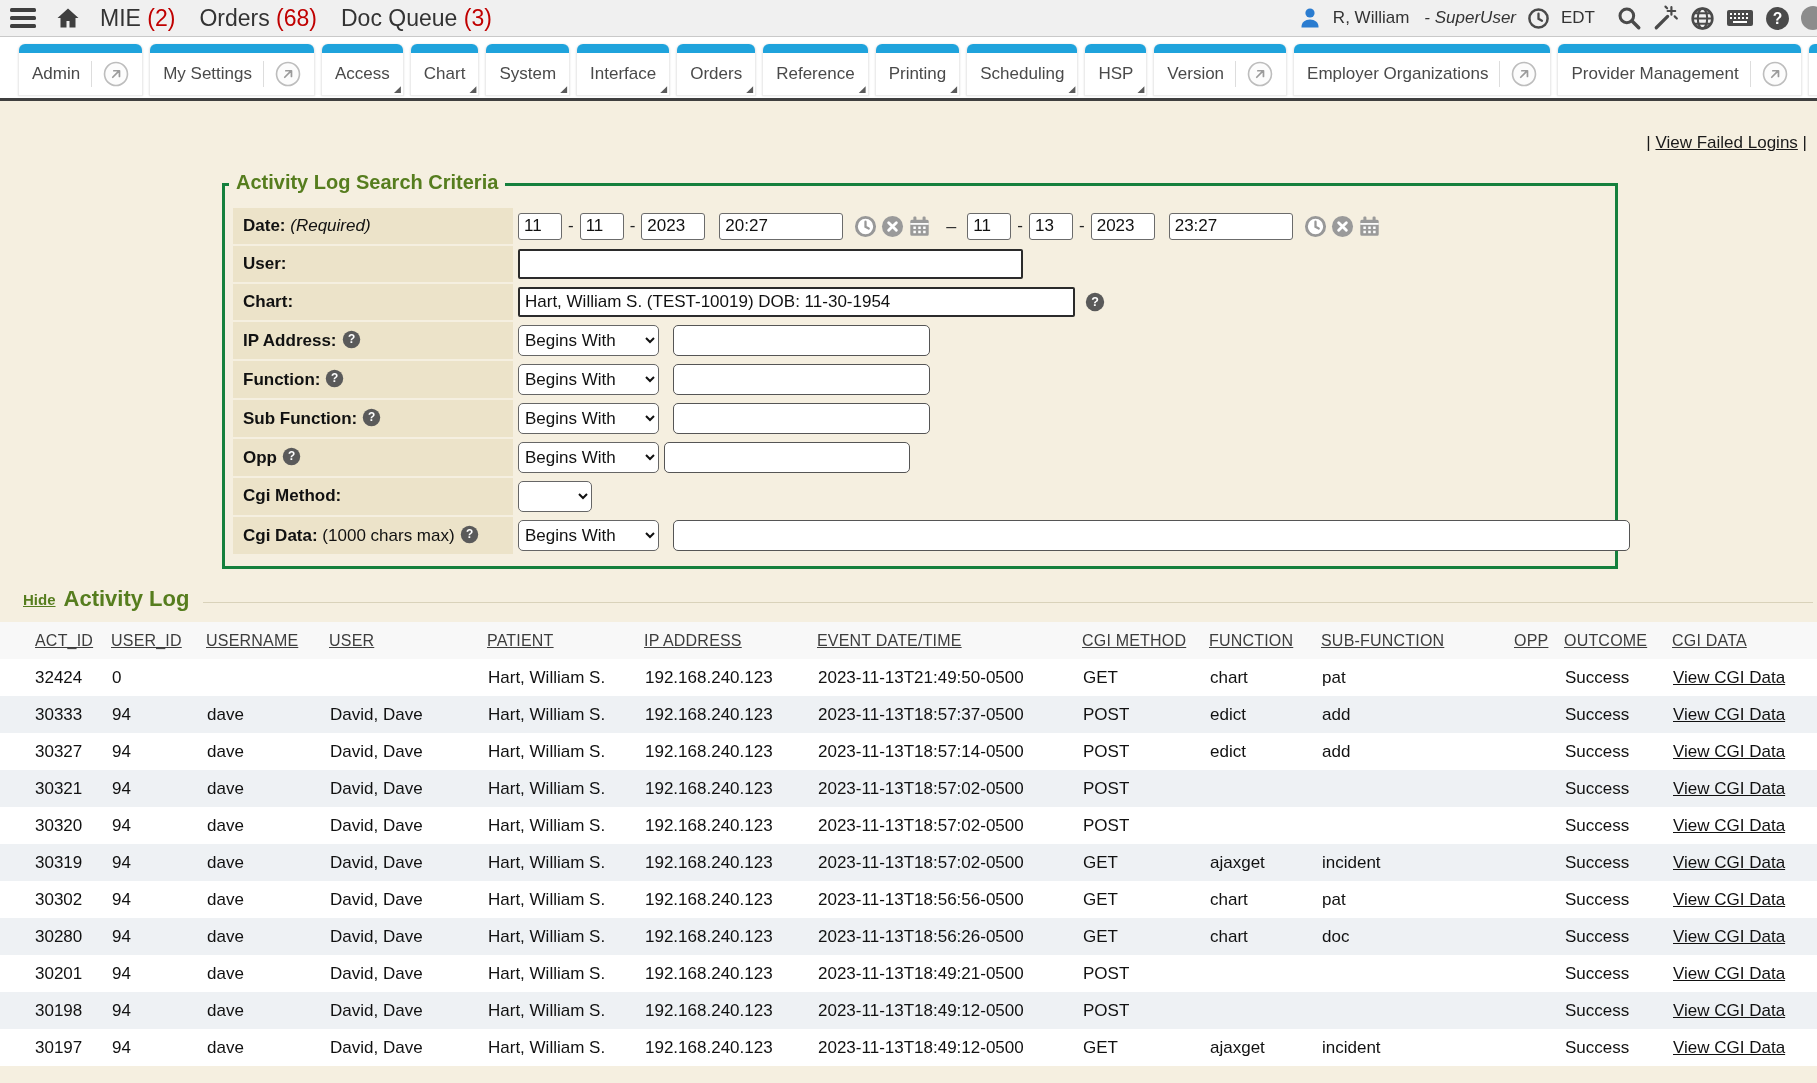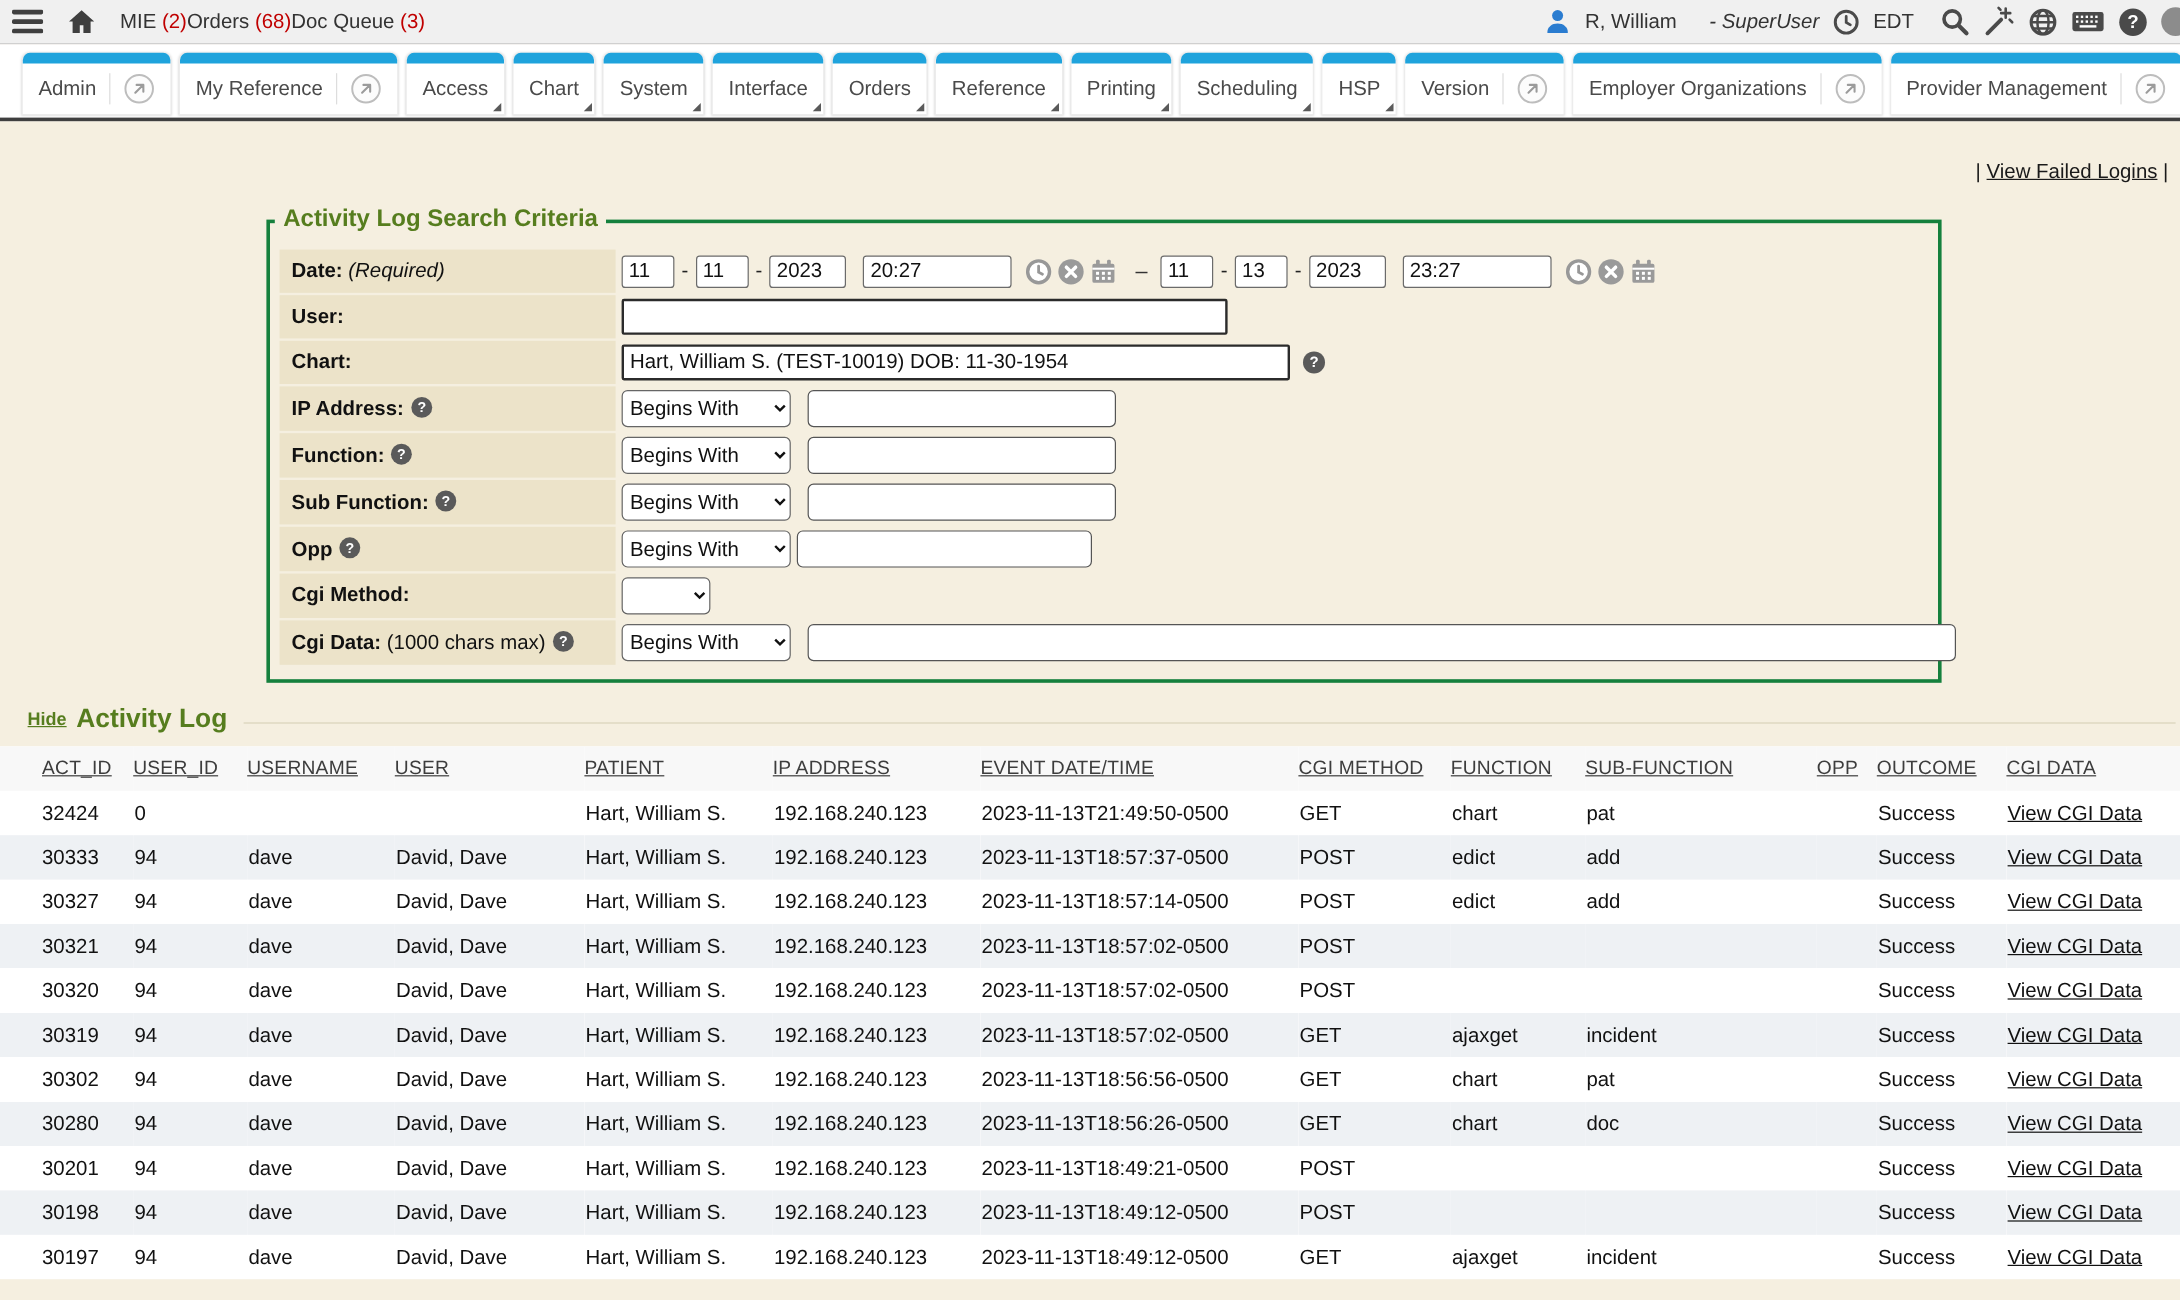--- a/index.html
+++ b/index.html
@@ -7,27 +7,27 @@
   body {
     width:1817px; height:1083px; overflow:hidden;
     font-family:"Liberation Sans", sans-serif;
     background:#f5efe0; color:#1a1a1a;
   }
   
   .topbar {
     height:37px; background:#f0f0f0; border-bottom:1px solid #c9c9c9;
     display:flex; align-items:center; padding:0 6px 0 10px; gap:20px;
   }
-  .topbar .nav { display:flex; align-items:center; font-size:17px; color:#333; }
+  .topbar .nav { display:flex; gap:24px; align-items:center; font-size:23px; color:#333; }
   .nav-item { cursor:pointer; white-space:nowrap; }
   .nav-item .cnt { color:#c00000; }
   .topbar-right { margin-left:auto; display:flex; align-items:center; gap:11px; font-size:17px; color:#333; }
   .tb-icon { display:inline-flex; align-items:center; }
   .username { white-space:nowrap; }
-  .role { font-style:italic; white-space:nowrap; margin-left:16px; }
+  .role { font-style:italic; white-space:nowrap; margin-left:4px; }
   .half-circle { width:24px; height:24px; border-radius:50%; background:#8c8c8c; margin-right:-14px; flex:none; }
   
   .tabstrip {
     background:#ffffff; height:64px; border-bottom:3px solid #3f3f3f;
     display:flex; align-items:flex-start; padding:7px 0 0 18px; gap:6px;
     overflow:hidden; white-space:nowrap;
   }
   .tab {
     position:relative; flex:none; background:#fff; border-radius:7px 7px 0 0;
     border:1px solid #ececec; border-top:none; height:52px; cursor:pointer;
@@ -202,21 +202,21 @@
           <svg viewBox="0 0 24 24" width="26" height="26">
             <circle cx="12" cy="12" r="10.6" fill="#fcfcfc" stroke="#bdbdbd" stroke-width="1.5"></circle>
             <path d="M9 15 L14.8 9.2 M10 9 h5.2 v5.2" fill="none" stroke="#9b9b9b" stroke-width="1.6" stroke-linecap="round" stroke-linejoin="round"></path>
           </svg>
         </span>
       </div>
     </div>
     <div class="tab">
       <div class="tab-top"></div>
       <div class="tab-body">
-        <span class="tab-label">My Reference</span>
+        <span class="tab-label">My Settings</span>
         <span class="tab-ext">
           <svg viewBox="0 0 24 24" width="26" height="26">
             <circle cx="12" cy="12" r="10.6" fill="#fcfcfc" stroke="#bdbdbd" stroke-width="1.5"></circle>
             <path d="M9 15 L14.8 9.2 M10 9 h5.2 v5.2" fill="none" stroke="#9b9b9b" stroke-width="1.6" stroke-linecap="round" stroke-linejoin="round"></path>
           </svg>
         </span>
       </div>
     </div>
     <div class="tab">
       <div class="tab-top"></div>

